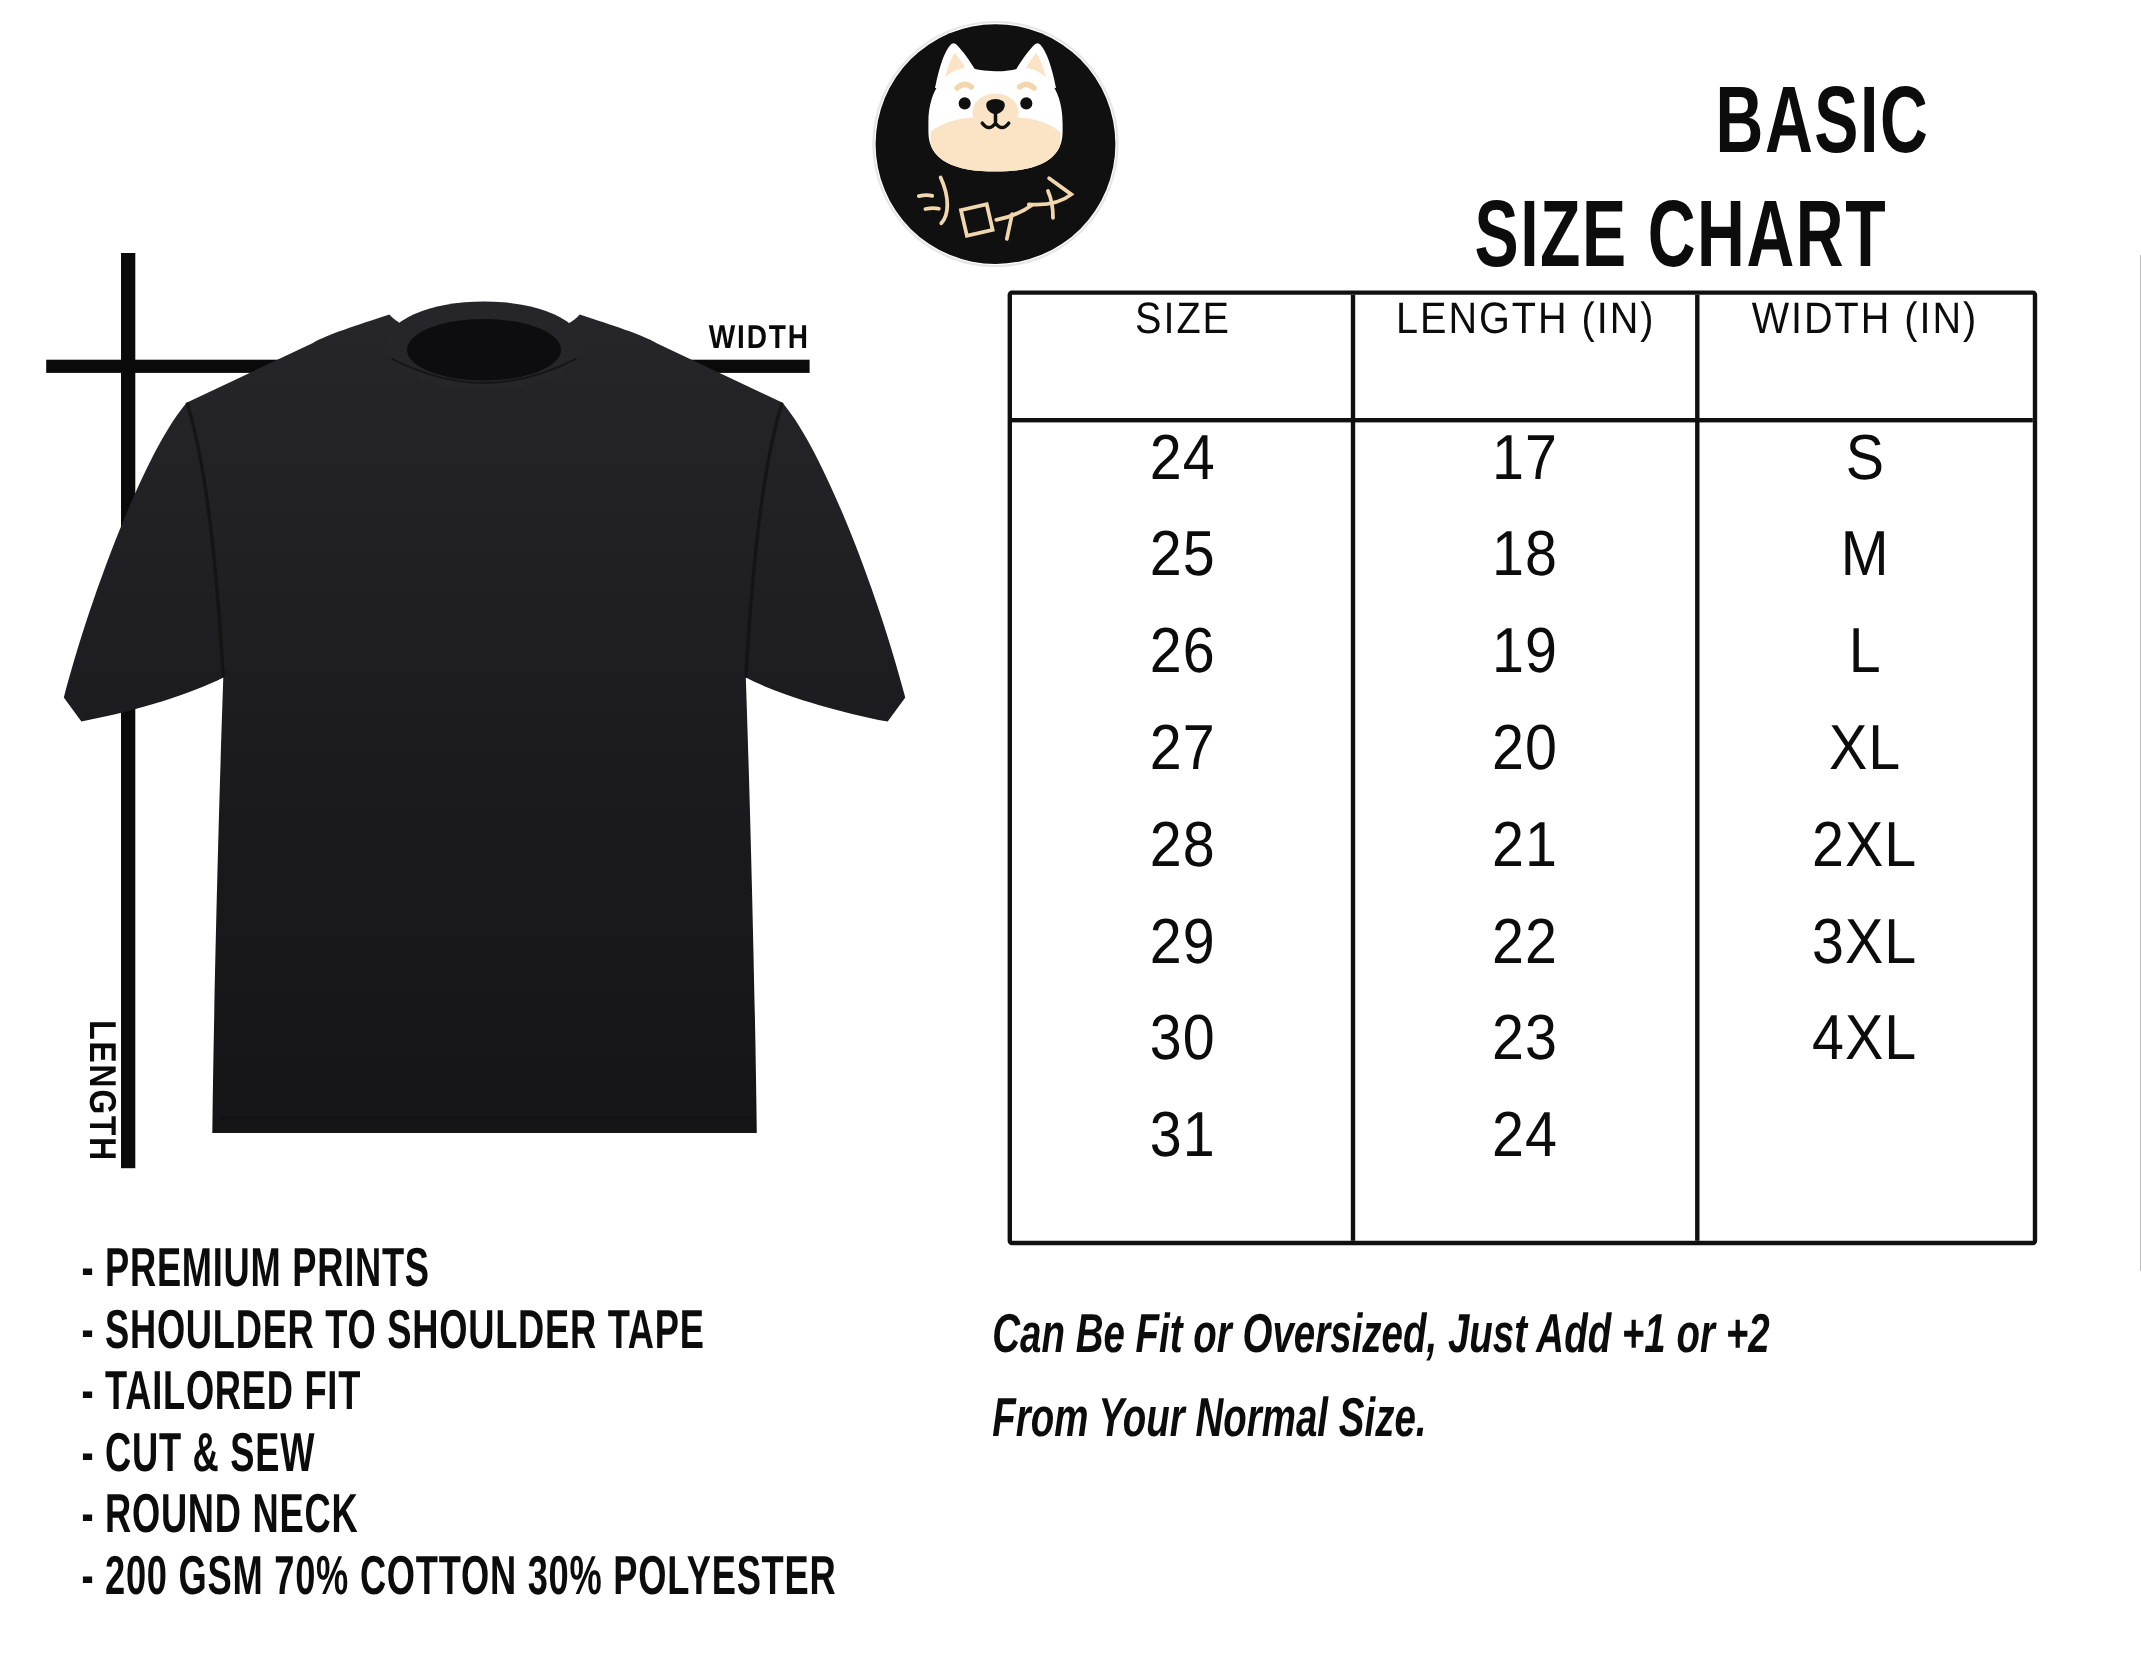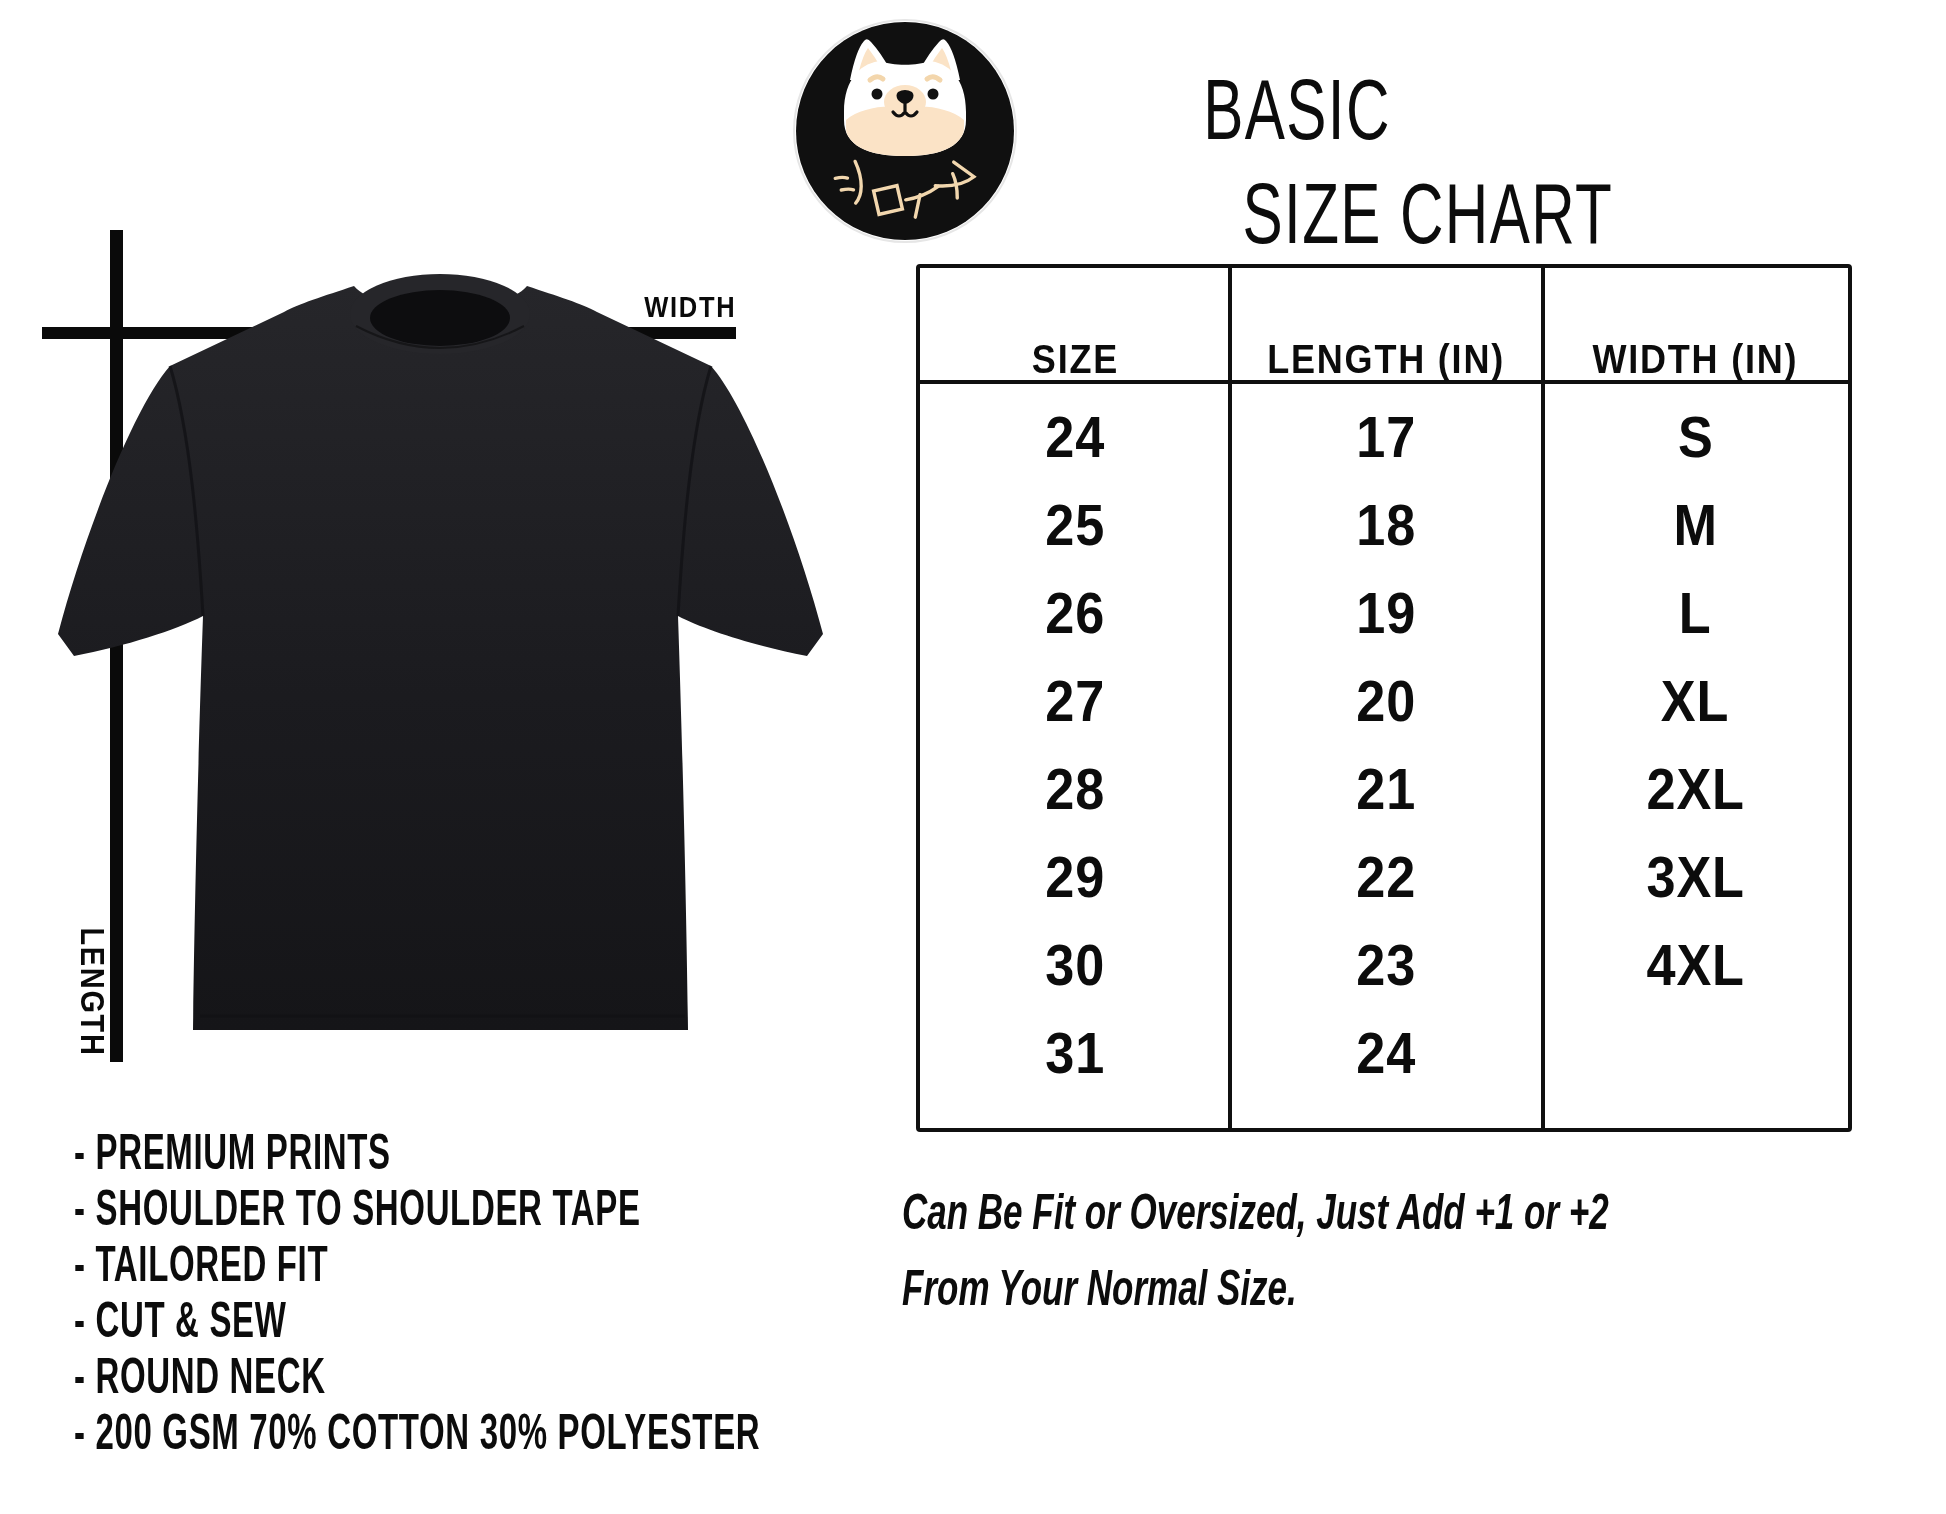--- a/index.html
+++ b/index.html
@@ -36,37 +36,37 @@
 
   
   .logo { position:absolute; left:790px; top:16px; width:230px; height:230px; }
   .visually-hidden {
     position:absolute; width:1px; height:1px; overflow:hidden;
     clip:rect(0 0 0 0); white-space:nowrap;
   }
 
   
   .title-line {
-    position:absolute; left:1163px; width:700px; text-align:left;
-    font-size:86px; font-weight:normal; letter-spacing:2px; white-space:nowrap;
+    position:absolute; left:1096px; width:700px; text-align:right;
+    font-size:86px; font-weight:bold; letter-spacing:2px; white-space:nowrap;
   }
   .title-line1 { top:60px; }
   .title-line2 { top:164px; }
 
   
   .size-table {
     position:absolute; left:916px; top:264px; width:936px; height:868px;
     border:4px solid #101010; border-radius:4px; box-sizing:border-box;
     display:grid;
     grid-template-columns:310px 313px 305px;
     grid-template-rows:114px repeat(8, 88px);
   }
   .size-table .cell {
-    display:flex; align-items:flex-end; justify-content:center;
-    font-weight:bold; white-space:nowrap;
+    display:flex; align-items:flex-start; justify-content:center;
+    font-weight:normal; white-space:nowrap;
   }
   .size-table .head { font-size:40px; letter-spacing:2px; }
   .size-table .data { font-size:58px; letter-spacing:1px; }
   .tbl-divider-v {
     position:absolute; top:0; width:4px; height:100%; background:#101010;
   }
   .tbl-divider-v.d1 { left:308px; }
   .tbl-divider-v.d2 { left:621px; }
   .tbl-header-rule {
     position:absolute; left:0; top:112px; width:100%; height:4px; background:#101010;

